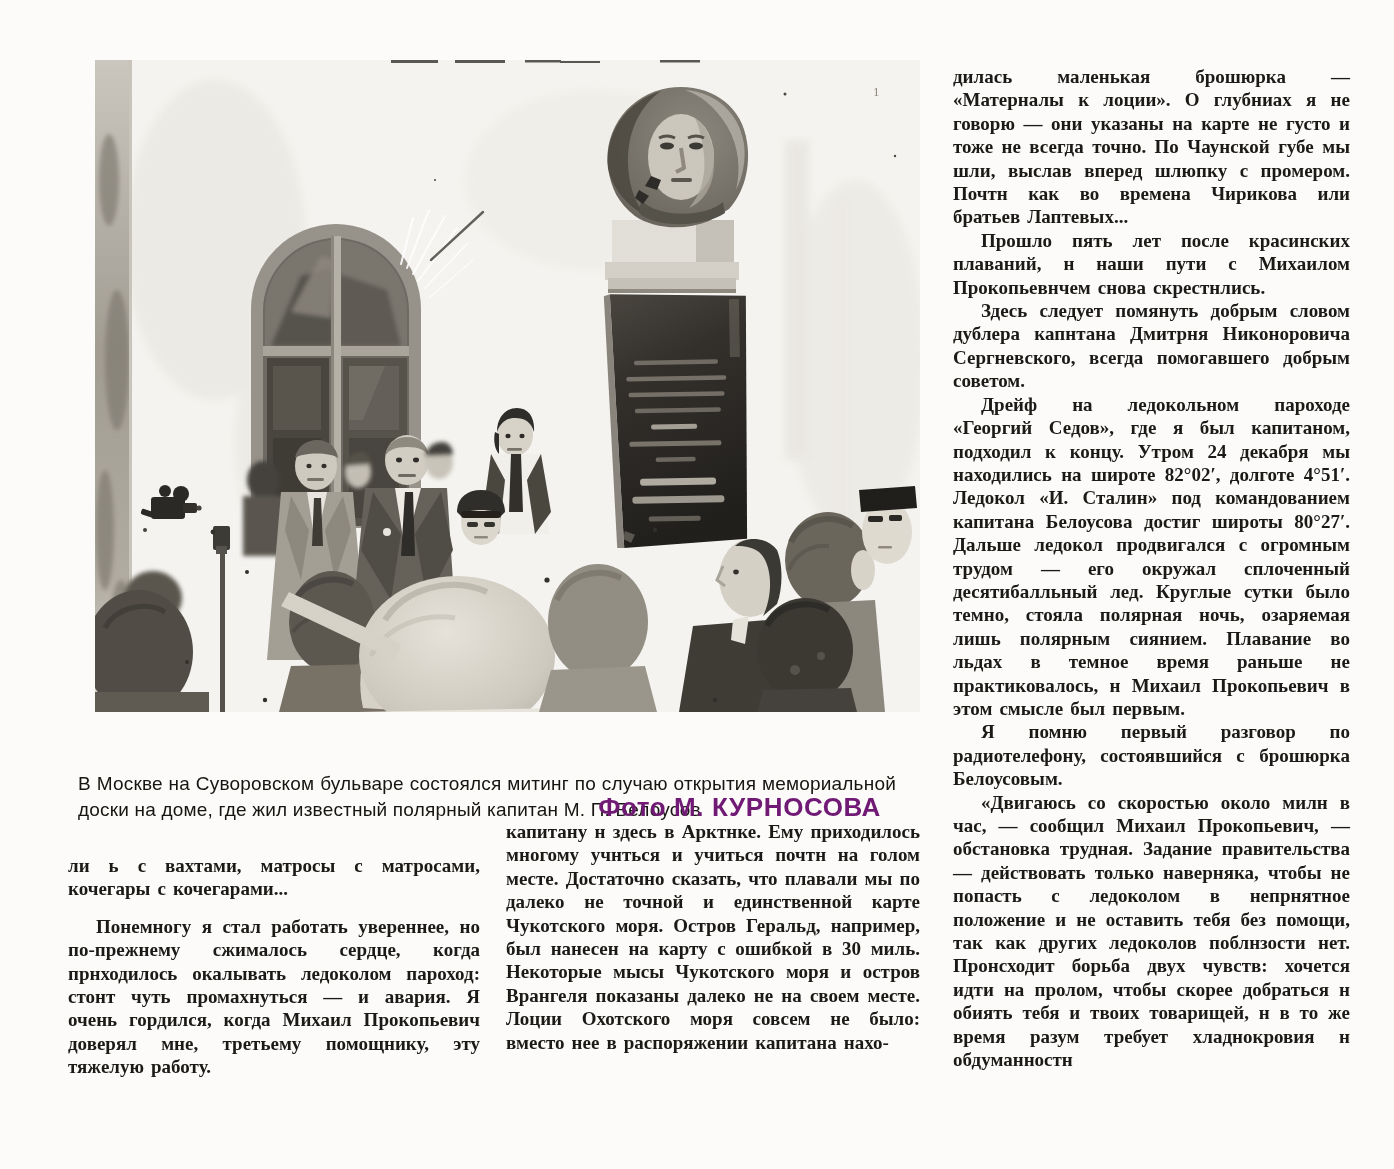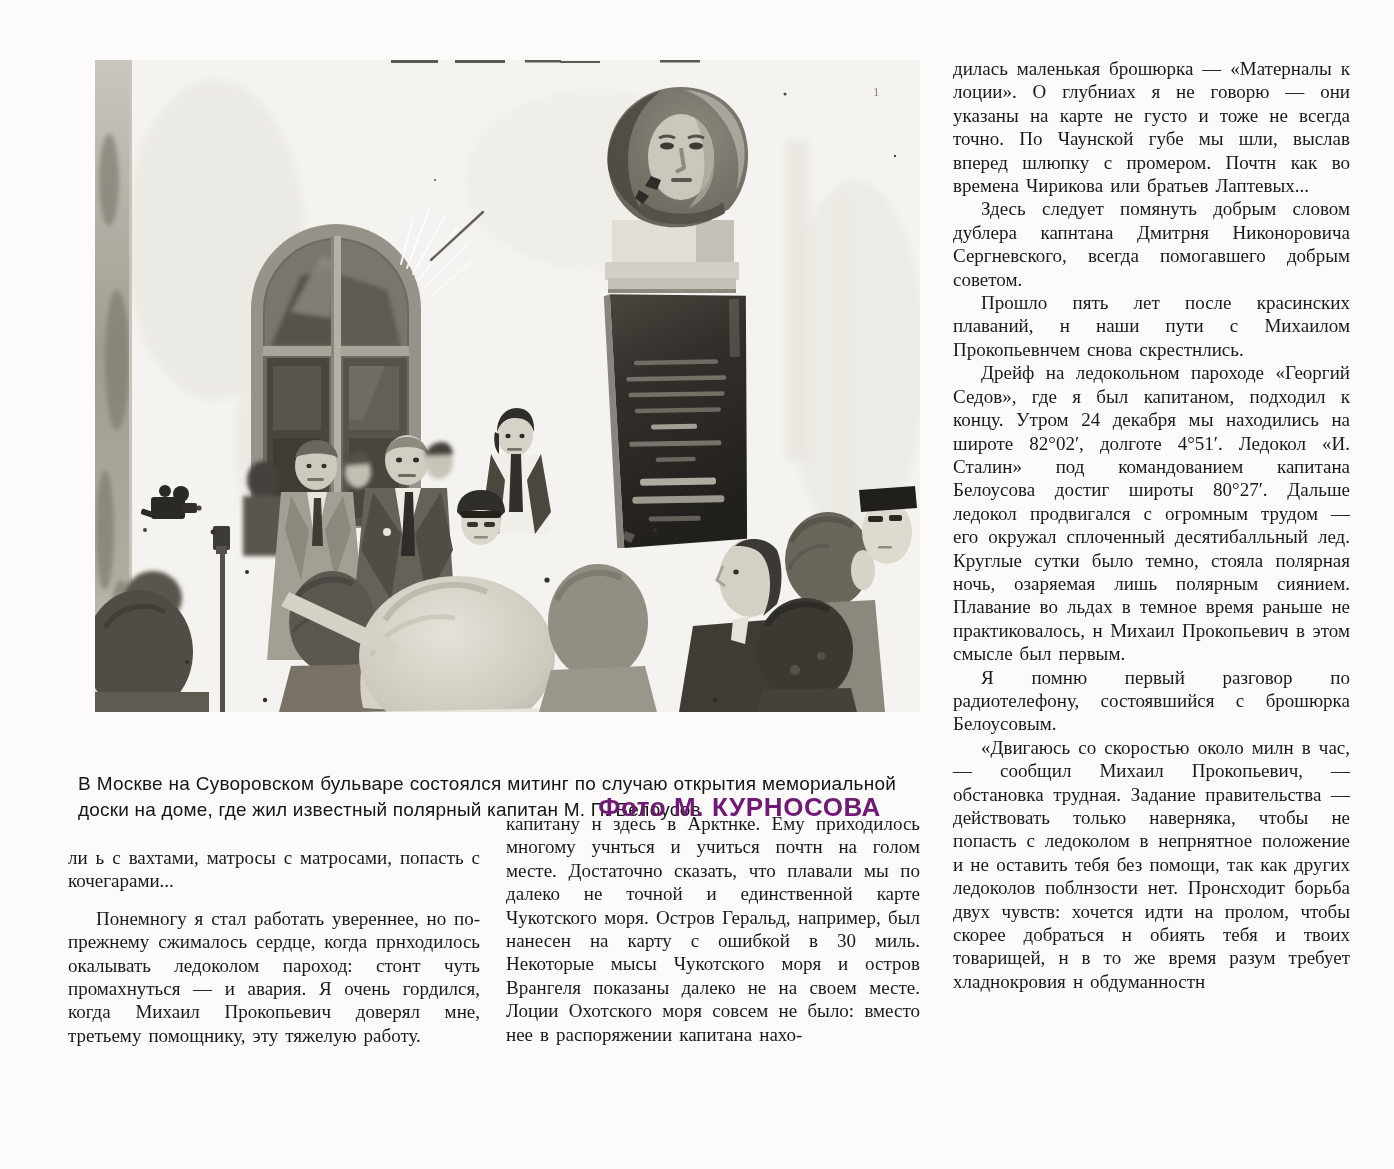--- a/index.html
+++ b/index.html
@@ -18,22 +18,22 @@
     font-size:19px; line-height:26px; text-align:justify;
     color:#161511; letter-spacing:0.2px;margin-top:42px;
   }
   .credit {
     position:absolute; left:78px; top:792px; width:803px;
     text-align:right; font-family:"Liberation Sans", sans-serif;
     font-weight:bold; font-size:26px; letter-spacing:0.6px; color:#701a75;
   }
   .col {
     position:absolute; text-align:justify;
-    font-weight:normal; font-size:19px; line-height:23.4px;
-    color:#1b1a17; word-spacing:0.12em;
+    font-weight:bold; font-size:19px; line-height:23.4px;
+    color:#1b1a17; word-spacing:0.12em;margin-top:8px;
   }
   .col p { margin:0; }
   .col p.ind { text-indent:28px; }
   .col-left  { left:68px;  top:846px; width:412px; }
   .col-left p + p { margin-top:14px; }
   .col-mid   { left:506px; top:812px; width:414px; }
   .col-right { left:953px; top:57px;  width:397px; }
 </style>
 </head>
 <body>
@@ -341,30 +341,30 @@
       </g>
 
       <rect x="0" y="0" width="825" height="652" fill="url(#grain)"></rect>
     </svg>
   </div>
 
   <div class="caption">В Москве на Суворовском бульваре состоялся митинг по случаю открытия мемориальной доски на доме, где жил известный полярный капитан М. П. Белоусов</div>
   <div class="credit">Фото М. КУРНОСОВА</div>
 
   <div class="col col-left">
-    <p>ли ь с вахтами, матросы с матросами, попасть с кочегарами...</p>
+    <p>ли ь с вахтами, матросы с матросами, кочегары с кочегарами...</p>
     <p class="ind">Понемногу я стал работать увереннее, но по-прежнему сжималось сердце, когда прнходилось окалывать ледоколом пароход: стонт чуть промахнуться — и авария. Я очень гордился, когда Михаил Прокопьевич доверял мне, третьему помощнику, эту тяжелую работу.</p>
   </div>
 
   <div class="col col-mid">
     <p>капитану н здесь в Арктнке. Ему приходилось многому учнться и учиться почтн на голом месте. Достаточно сказать, что плавали мы по далеко не точной и единственной карте Чукотского моря. Остров Геральд, например, был нанесен на карту с ошибкой в 30 миль. Некоторые мысы Чукотского моря и остров Врангеля показаны далеко не на своем месте. Лоции Охотского моря совсем не было: вместо нее в распоряжении капитана нахо-</p>
   </div>
 
   <div class="col col-right">
     <p>дилась маленькая брошюрка — «Матерналы к лоции». О глубниах я не говорю — они указаны на карте не густо и тоже не всегда точно. По Чаунской губе мы шли, выслав вперед шлюпку с промером. Почтн как во времена Чирикова или братьев Лаптевых...</p>
+    <p class="ind">Прошло пять лет после красинских плаваний, н наши пути с Михаилом Прокопьевнчем снова скрестнлись.</p>
     <p class="ind">Здесь следует помянуть добрым словом дублера капнтана Дмитрня Никоноровича Сергневского, всегда помогавшего добрым советом.</p>
-    <p class="ind">Прошло пять лет после красинских плаваний, н наши пути с Михаилом Прокопьевнчем снова скрестнлись.</p>
     <p class="ind">Дрейф на ледокольном пароходе «Георгий Седов», где я был капитаном, подходил к концу. Утром 24 декабря мы находились на широте 82°02′, долготе 4°51′. Ледокол «И. Сталин» под командованием капитана Белоусова достиг широты 80°27′. Дальше ледокол продвигался с огромным трудом — его окружал сплоченный десятибалльный лед. Круглые сутки было темно, стояла полярная ночь, озаряемая лишь полярным сиянием. Плавание во льдах в темное время раньше не практиковалось, н Михаил Прокопьевич в этом смысле был первым.</p>
     <p class="ind">Я помню первый разговор по радиотелефону, состоявшийся с брошюрка Белоусовым.</p>
     <p class="ind">«Двигаюсь со скоростью около милн в час, — сообщил Михаил Прокопьевич, — обстановка трудная. Задание правительства — действовать только наверняка, чтобы не попасть с ледоколом в непрнятное положение и не оставить тебя без помощи, так как других ледоколов поблнзости нет. Пронсходит борьба двух чувств: хочется идти на пролом, чтобы скорее добраться н обиять тебя и твоих товарищей, н в то же время разум требует хладнокровия н обдуманностн</p>
   </div>
 
 </div>
 
 </body></html>

